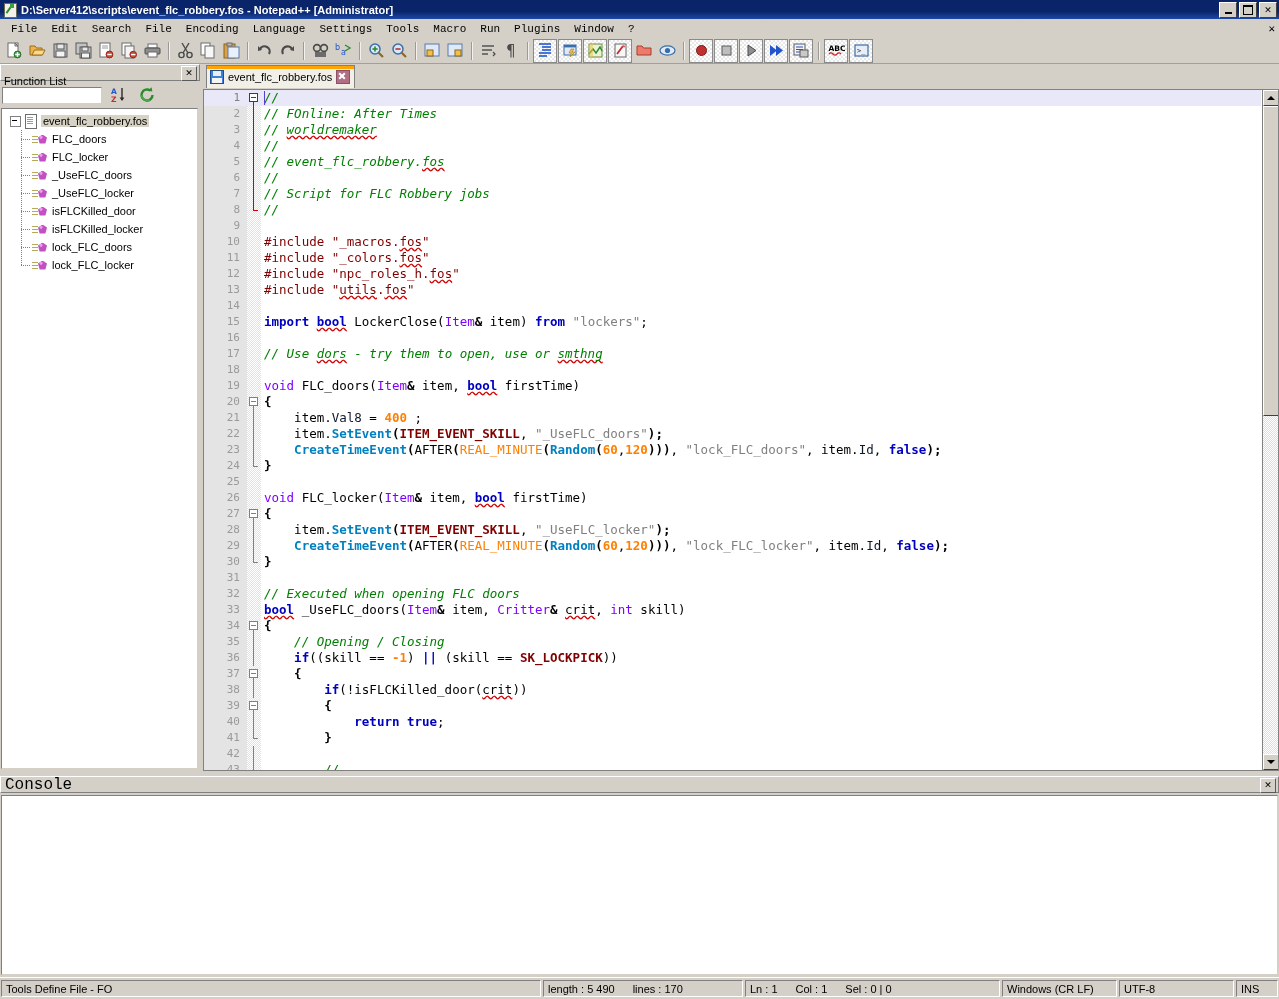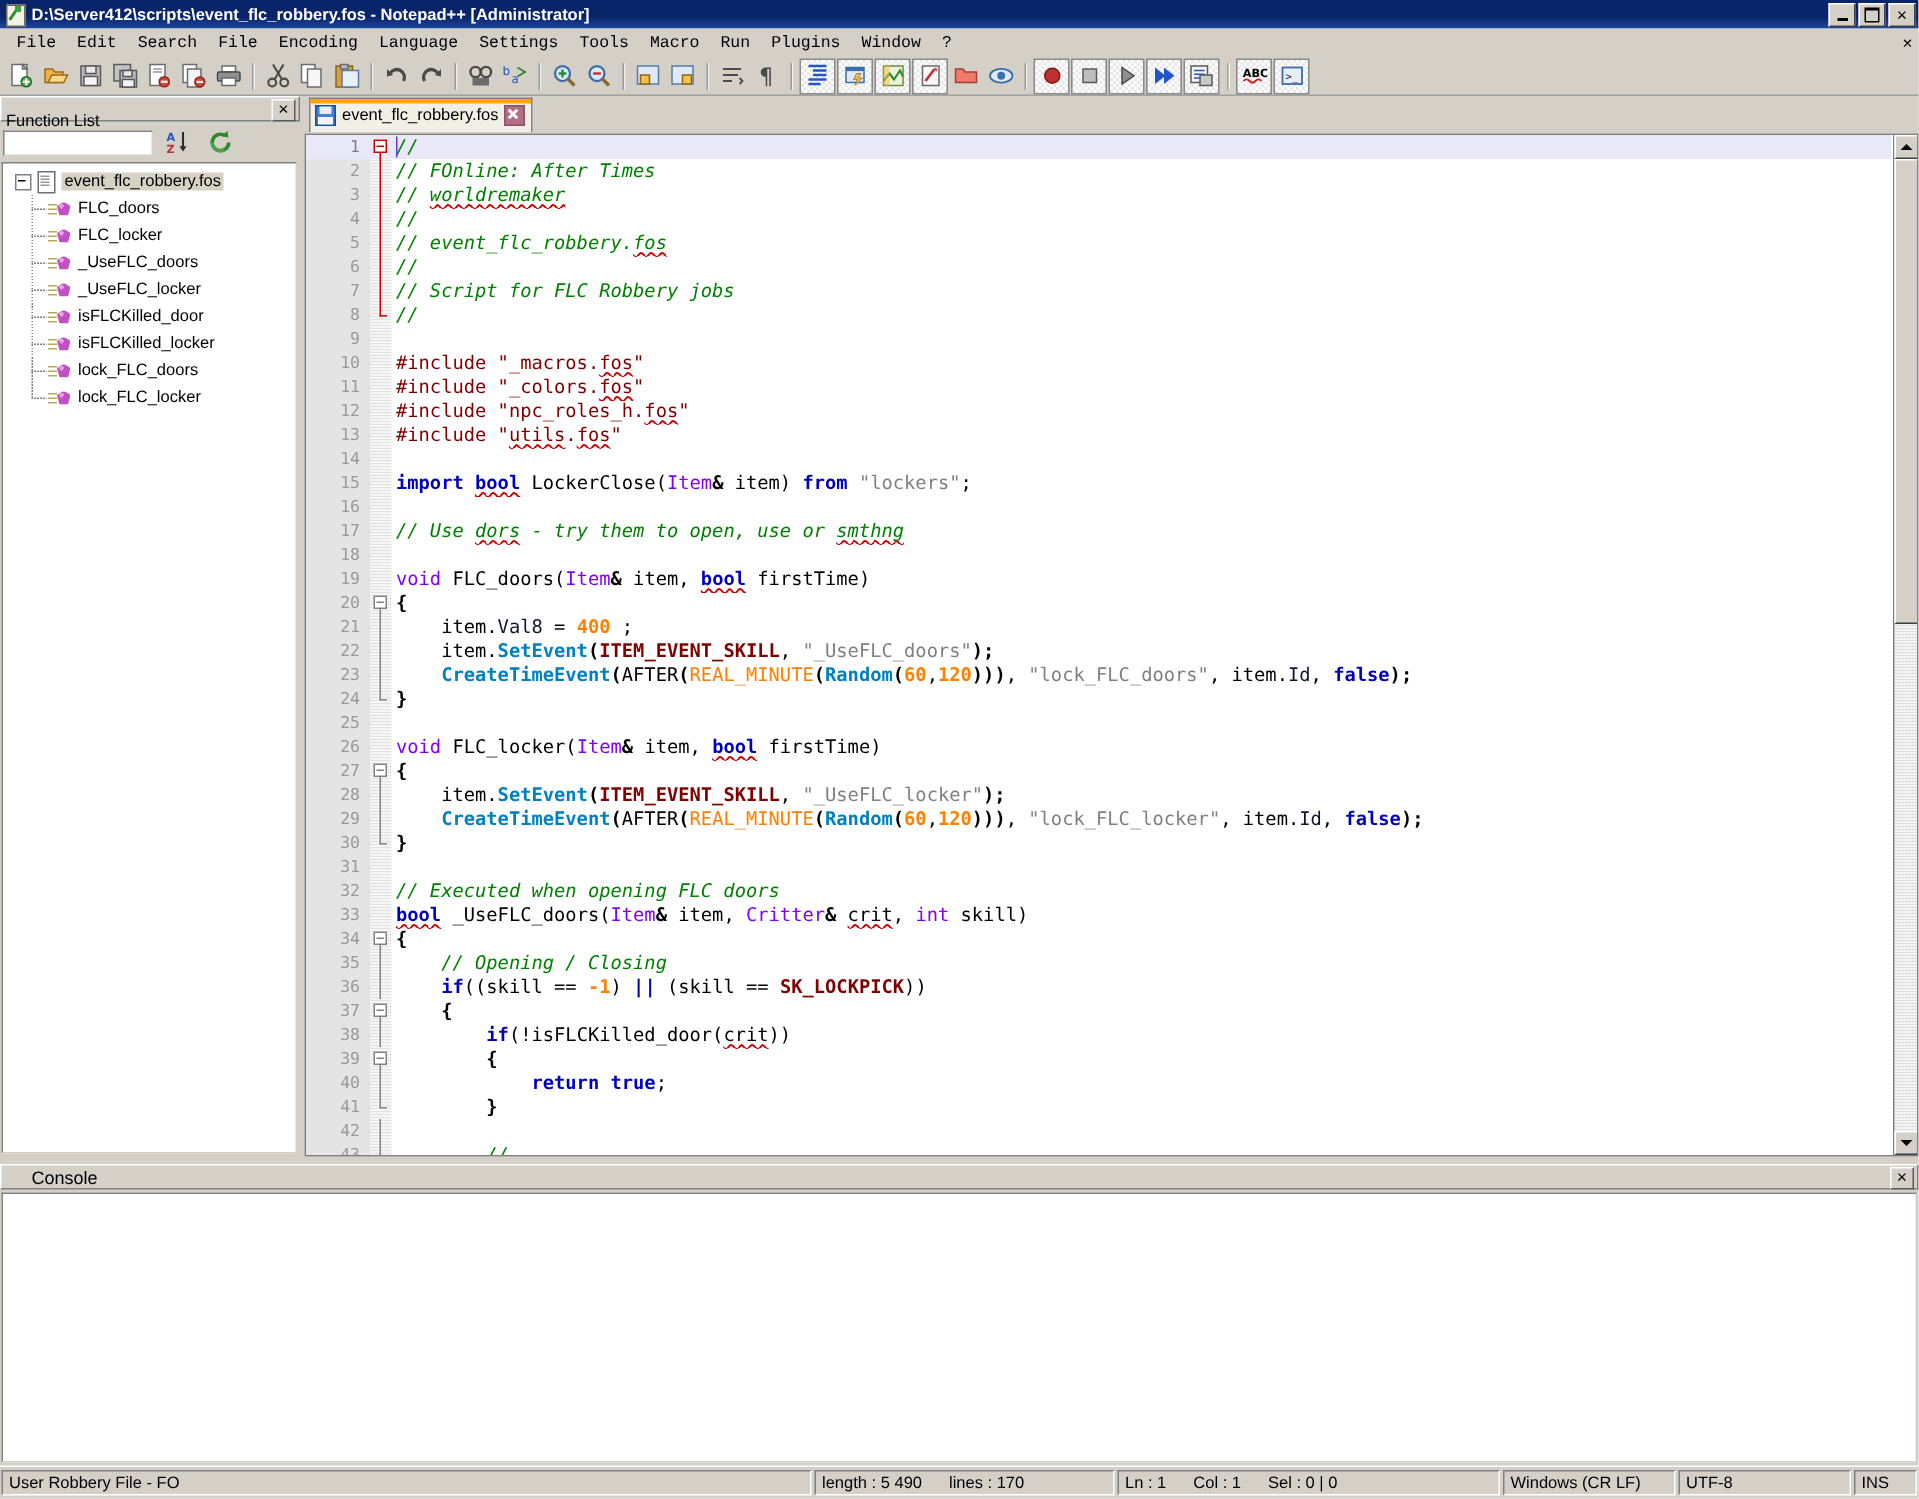--- a/index.html
+++ b/index.html
@@ -206,21 +206,21 @@
     position:absolute;left:0;width:16px;background:#d4d0c8;
     border:1px solid #fff;border-right-color:#404040;border-bottom-color:#404040;box-sizing:border-box;
   }
 
   
   .console-cap{
     position:absolute;left:0;top:776px;width:1279px;height:17px;
     background:#d4d0c8;border:1px solid #808080;border-top-color:#fff;border-left-color:#fff;
     box-sizing:border-box;display:flex;align-items:center;
   }
-  .console-cap .t{padding-left:20px;font-size:12px;}
+  .console-cap .t{padding-left:4px;font-size:16px;font-family:Liberation Mono, monospace;}
   .console-x{
     position:absolute;right:2px;top:1px;width:14px;height:13px;background:#d4d0c8;
     border:1px solid #fff;border-right-color:#5a5a5a;border-bottom-color:#5a5a5a;
     display:flex;align-items:center;justify-content:center;font-size:9px;line-height:1;
   }
   .console-body{
     position:absolute;left:1px;top:795px;width:1277px;height:180px;background:#fff;
     border:1px solid #808080;border-right-color:#d4d0c8;border-bottom-color:#d4d0c8;box-sizing:border-box;
   }
 
@@ -728,21 +728,21 @@
     </div>
   </div>
 
   <div class="console-cap">
     <span class="t">Console</span>
     <div class="console-x">✕</div>
   </div>
   <div class="console-body"></div>
 
   <div class="statusbar">
-    <div class="sb-cell c1">User Robbery File - FO</div>
+    <div class="sb-cell c1">Tools Define File - FO</div>
     <div class="sb-cell c2">
       <span class="sb-sub">length : 5 490</span>
       <span>lines : 170</span>
     </div>
     <div class="sb-cell c3">
       <span class="sb-sub">Ln : 1</span>
       <span class="sb-sub">Col : 1</span>
       <span>Sel : 0 | 0</span>
     </div>
     <div class="sb-cell c4">Windows (CR LF)</div>

